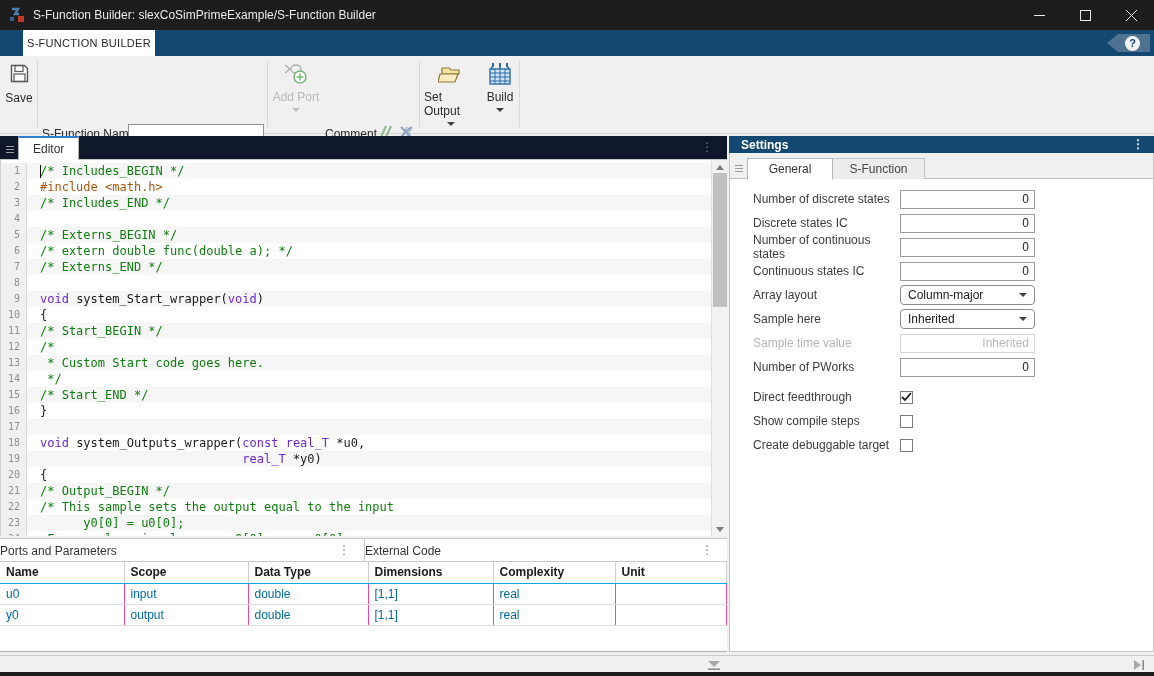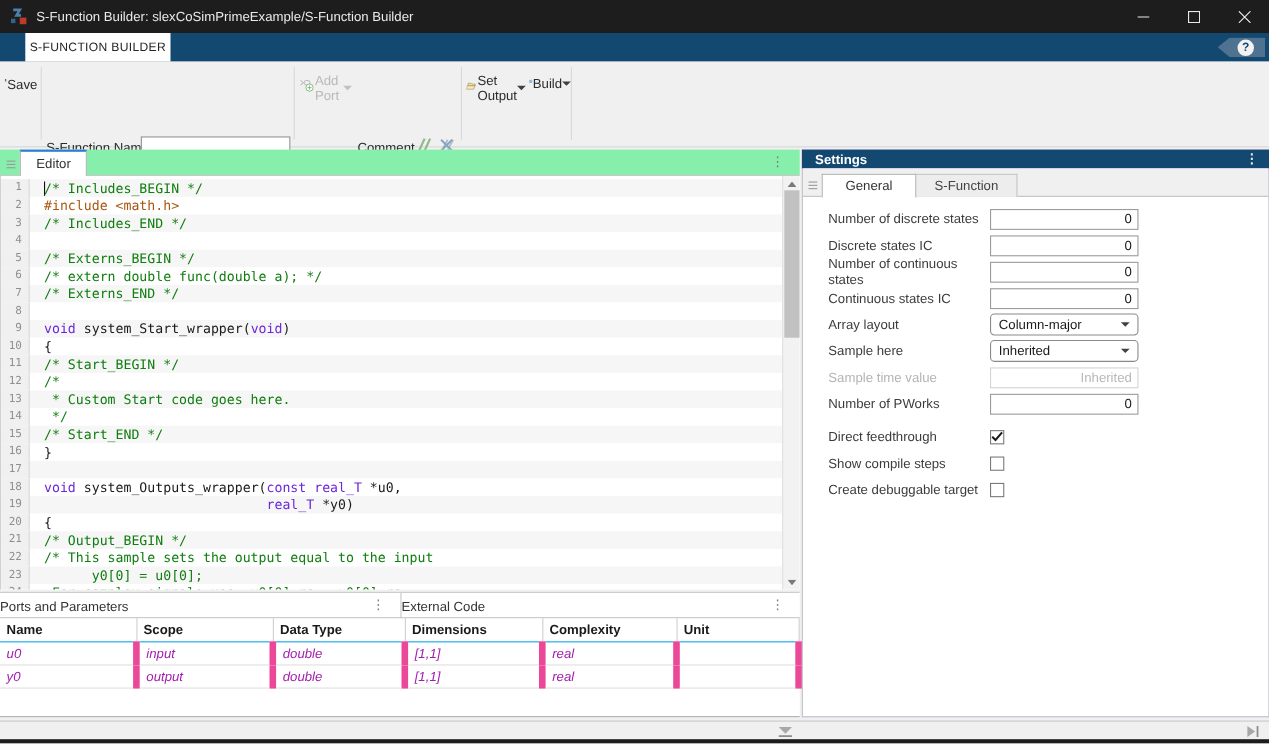--- a/index.html
+++ b/index.html
@@ -20,36 +20,36 @@
   .ribbon-tab { position:absolute; left:23px; top:0; height:26px; padding:0 4px; background:#ffffff; color:#262626; font-size:11px; letter-spacing:.3px; display:flex; align-items:center; }
   .help-badge { position:absolute; right:4px; top:4px; width:43px; height:18px; background:#4f7291; clip-path:polygon(0 50%, 11px 0, 100% 0, 100% 100%, 11px 100%); display:flex; align-items:center; justify-content:center; }
   .help-circle { width:15px; height:15px; margin-left:8px; border-radius:50%; background:#f2f2f2; color:#134871; font-weight:bold; font-size:11px; display:flex; align-items:center; justify-content:center; }
 
   
   .toolstrip { position:absolute; left:0; top:56px; width:1154px; height:78px; background:#f0f0f0; border-bottom:1px solid #d6d6d6; }
   .vsep { position:absolute; top:5px; height:66px; width:1px; background:#d9d9d9; }
   .grp-label { position:absolute; top:119px; height:13px; font-size:10px; color:#707070; text-align:center; letter-spacing:.5px; }
   .tool-label { font-size:12px; color:#2b2b2b; }
   .tool-label.disabled { color:#b9b9b9; }
-  .stackbtn { position:absolute; display:flex; flex-direction:row; align-items:center; }
+  .stackbtn { position:absolute; display:flex; flex-direction:column; align-items:center; }
   .caret-down { width:0; height:0; border-left:4px solid transparent; border-right:4px solid transparent; border-top:4px solid #404040; }
   .caret-down.light { border-top-color:#c0c0c0; }
   .ts-input { position:absolute; left:128px; width:136px; height:20px; border:1px solid #919191; background:#fff; font-size:12px; padding:0 4px; font-family:"Liberation Sans",sans-serif; }
   .ts-select { position:absolute; left:128px; width:136px; height:20px; border:1px solid #8a8a8a; border-radius:4px; background:#fff; display:flex; align-items:center; padding:0 7px; }
   .ts-select .sel-caret { margin-left:auto; }
   .collapse-btn { position:absolute; cursor:pointer; }
 
   
   .kebab { color:#7a7a7a; font-size:12px; line-height:1; letter-spacing:0; }
   .grip { display:inline-block; width:8px; }
   .grip i { display:block; height:1px; background:#9a9a9a; margin:2px 0; }
 
   
   .editor-panel { position:absolute; left:0; top:136px; width:727px; height:400px; }
-  .etabrow { position:absolute; left:0; top:0; width:100%; height:24px; background:#86efac; border-bottom:1px solid #c8c8c8; }
+  .etabrow { position:absolute; left:0; top:0; width:100%; height:24px; background:#0f172a; border-bottom:1px solid #c8c8c8; }
   .etab { position:absolute; left:18px; top:0; height:24px; padding:0 14px; background:#fff; border:1px solid #b5b5b5; border-top:2px solid #2a7fd4; border-bottom:none; display:flex; align-items:center; color:#333; }
   .etabrow .grip { position:absolute; left:6px; top:8px; }
   .etabrow .kebab { position:absolute; right:14px; top:5px; }
   .editor-body { position:absolute; left:0; top:24px; width:100%; height:376px; background:#fff; border-left:1px solid #d0d0d0; overflow:hidden; }
   .lines { position:absolute; left:0; top:0; right:16px; bottom:0; overflow:hidden; padding-top:3px; }
   .cl { display:flex; height:16px; line-height:16px; background:#fff; }
   .cl.alt { background:#f6f6f6; }
   .ln { flex:none; width:26px; background:#f0f0f0; border-right:1px solid #d9d9d9; color:#8f8f8f; font-size:10px; text-align:right; padding-right:6px; font-family:"DejaVu Sans Mono",monospace; }
   .cd { white-space:pre; font-family:"DejaVu Sans Mono",monospace; font-size:12px; padding-left:13px; }
   .tk-cm { color:#0f7d0f; } .tk-pp { color:#a7570e; } .tk-kw { color:#6d28d9; } .tk-tx { color:#1a1a1a; }
@@ -60,21 +60,21 @@
 
   
   .bottom-panel { position:absolute; left:0; top:538px; width:727px; height:114px; background:#fff; border-top:1px solid #c8c8c8; border-bottom:1px solid #adadad; }
   .bp-headers { position:absolute; left:0; top:0; width:100%; height:23px; border-bottom:1px solid #c8c8c8; display:flex; }
   .bp-h { position:relative; height:23px; display:flex; align-items:center; color:#333; }
   .bp-h .kebab { position:absolute; right:14px; top:5px; }
   .bp-h.first { width:365px; border-right:1px solid #c8c8c8; }
   .bp-h.second { flex:1; }
   .ptable { position:absolute; left:0; top:23px; border-collapse:collapse; table-layout:fixed; width:726px; font-size:12px; }
   .ptable th { font-weight:bold; text-align:left; padding:3px 6px; border-right:1px solid #cfcfcf; border-bottom:1px solid #0ea5e9; height:21px; color:#1a1a1a; }
-  .ptable td { padding:2px 6px; border-right:6px solid #ec4899; border-bottom:1px solid #dfdfdf; height:21px; color:#a21caf;font-style:italic; }
+  .ptable td { padding:2px 6px; border-right:1px solid #ec4899; border-bottom:1px solid #dfdfdf; height:21px; color:#0369a1; }
 
   
   .settings-panel { position:absolute; left:729px; top:136px; width:425px; height:516px; background:#c4b5fd; border:1px solid #c6c6c6; border-top:none; }
   .sp-header { position:absolute; left:-1px; top:0; width:calc(100% + 2px); height:17px; background:#134871; color:#fff; display:flex; align-items:center; padding-left:12px; font-weight:bold; }
   .sp-header .kebab { position:absolute; right:10px; top:2px; color:#e8e8e8; }
   .sp-tabs { position:absolute; left:0; top:17px; width:100%; height:26px; background:#f0f0f0; border-bottom:1px solid #bdbdbd; }
   .sp-tabs .grip { position:absolute; left:5px; top:10px; }
   .sp-tab { position:absolute; top:5px; height:22px; display:flex; align-items:center; justify-content:center; font-size:12px; color:#333; }
   .sp-tab.active { left:17px; width:86px; background:#fff; border:1px solid #b5b5b5; border-bottom:1px solid #fff; z-index:2; }
   .sp-tab.inactive { left:103px; width:92px; background:#ededed; border:1px solid #c6c6c6; border-left:none; color:#444; }

